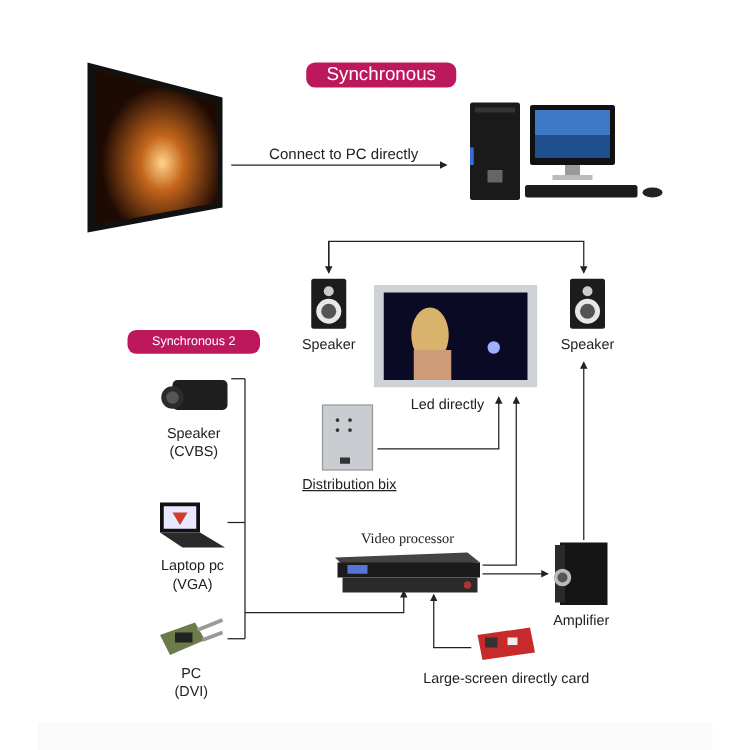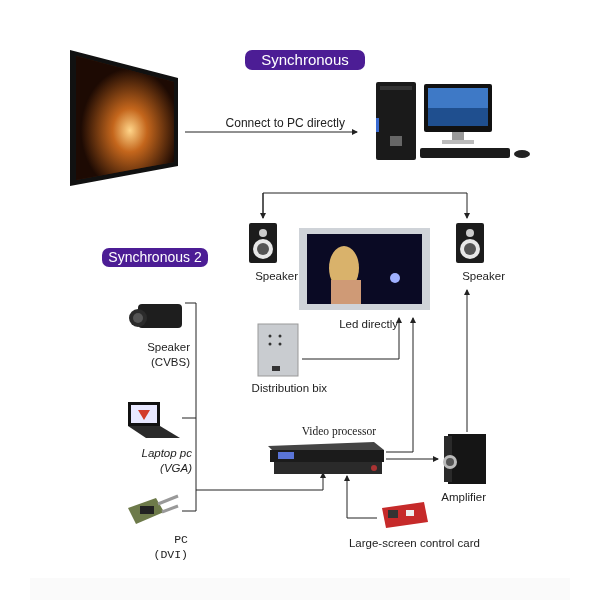--- a/index.html
+++ b/index.html
@@ -4,24 +4,24 @@
 <style>
   html, body { margin: 0; padding: 0; }
   body {
     width: 600px; height: 600px; position: relative; overflow: hidden;
     background: #ffffff;
     font-family: "Liberation Sans", sans-serif;
     color: #222;
   }
   .abs { position: absolute; }
   .badge {
-    background: #4c1d95; color: #fff; border-radius: 7px;
+    background: #be185d; color: #fff; border-radius: 7px;
     font-size: 15px; text-align: center; line-height: 20px; height: 20px;
   }
-  .lbl { font-size: 11.5px; color: #222; text-align: right; line-height: 15px; }
+  .lbl { font-size: 11.5px; color: #222; text-align: center; line-height: 15px; }
   svg.lines { position: absolute; left: 0; top: 0; }
   .bottom-band { position: absolute; left: 30px; top: 578px; width: 540px; height: 22px; background: #fafafa; }
 </style>
 </head>
 <body>
 
 <div class="abs" style="left:68px;top:48px;width:112px;height:140px;">
   <svg width="112" height="140" viewBox="0 0 112 140">
     <polygon points="2,2 110,30 110,118 2,138" fill="#111"></polygon>
     <polygon points="8,8 106,34 106,114 8,132" fill="#3a1a08"></polygon>
@@ -121,23 +121,23 @@
 <div class="abs" style="left:256px;top:322px;width:44px;height:56px;">
   <svg width="44" height="56" viewBox="0 0 44 56">
       <rect x="2" y="2" width="40" height="52" fill="#c9ccd0" stroke="#999"></rect>
       <circle cx="14" cy="14" r="1.5" fill="#333"></circle>
       <circle cx="24" cy="14" r="1.5" fill="#333"></circle>
       <circle cx="14" cy="22" r="1.5" fill="#333"></circle>
       <circle cx="24" cy="22" r="1.5" fill="#333"></circle>
       <rect x="16" y="44" width="8" height="5" fill="#333"></rect>
     </svg>
 </div>
-<div class="abs lbl" style="left:232px;top:381px;width:95px;">Distribution bix</div>
-
-<div class="abs badge" style="left:102px;top:248px;width:106px;font-size:14px;height:19px;line-height:19px;">Synchronous 2</div>
+<div class="abs lbl" style="left:232px;top:381px;width:95px;text-decoration:underline;">Distribution bix</div>
+
+<div class="abs badge" style="left:102px;top:264px;width:106px;font-size:10px;height:19px;line-height:19px;">Synchronous 2</div>
 
 <div class="abs" style="left:128px;top:300px;width:56px;height:34px;">
   <svg width="56" height="34" viewBox="0 0 56 34">
       <rect x="10" y="4" width="44" height="24" rx="4" fill="#1e1e1e"></rect>
       <circle cx="10" cy="18" r="9" fill="#2b2b2b"></circle>
       <circle cx="10" cy="18" r="5" fill="#555"></circle>
     </svg>
 </div>
 <div class="abs lbl" style="left:120px;top:340px;width:70px;">
   <div>Speaker</div>
@@ -145,34 +145,34 @@
 </div>
 
 <div class="abs" style="left:126px;top:400px;width:56px;height:42px;">
   <svg width="56" height="42" viewBox="0 0 56 42">
       <polygon points="2,2 34,2 34,26 2,26" fill="#111"></polygon>
       <rect x="5" y="5" width="26" height="18" fill="#e8e8ff"></rect>
       <path d="M12,10 L18,20 L24,10 Z" fill="#d23a2a"></path>
       <polygon points="2,26 34,26 54,38 20,38" fill="#2a2a2a"></polygon>
     </svg>
 </div>
-<div class="abs lbl" style="left:116px;top:446px;width:76px;font-style:italic;">
+<div class="abs lbl" style="left:116px;top:446px;width:76px;">
   <div>Laptop pc</div>
   <div>(VGA)</div>
 </div>
 
 <div class="abs" style="left:126px;top:494px;width:54px;height:34px;">
   <svg width="54" height="34" viewBox="0 0 54 34">
       <polygon points="2,14 30,4 38,18 10,30" fill="#6d7a4a"></polygon>
       <rect x="14" y="12" width="14" height="8" fill="#222"></rect>
       <line x1="32" y1="10" x2="52" y2="2" stroke="#999" stroke-width="3"></line>
       <line x1="36" y1="18" x2="52" y2="12" stroke="#999" stroke-width="3"></line>
     </svg>
 </div>
-<div class="abs lbl" style="left:118px;top:532px;width:70px;font-family:Liberation Mono, monospace;">
+<div class="abs lbl" style="left:118px;top:532px;width:70px;">
   <div>PC</div>
   <div>(DVI)</div>
 </div>
 
 <div class="abs lbl" style="left:276px;top:424px;width:100px;font-family:Liberation Serif, serif;">Video processor</div>
 <div class="abs" style="left:264px;top:438px;width:124px;height:40px;">
   <svg width="124" height="40" viewBox="0 0 124 40">
       <polygon points="4,8 110,4 120,12 14,18" fill="#444"></polygon>
       <rect x="6" y="12" width="114" height="12" fill="#1b1b1b"></rect>
       <rect x="14" y="14" width="16" height="7" fill="#5a74d6"></rect>
@@ -182,24 +182,24 @@
 </div>
 
 <div class="abs" style="left:442px;top:432px;width:46px;height:54px;">
   <svg width="46" height="54" viewBox="0 0 46 54">
       <rect x="6" y="2" width="38" height="50" fill="#151515"></rect>
       <rect x="2" y="4" width="8" height="46" fill="#2a2a2a"></rect>
       <circle cx="8" cy="30" r="7" fill="#bbb"></circle>
       <circle cx="8" cy="30" r="4" fill="#555"></circle>
     </svg>
 </div>
-<div class="abs lbl" style="left:416px;top:490px;width:70px;">Amplifier</div>
+<div class="abs lbl" style="left:430px;top:490px;width:70px;">Amplifier</div>
 
 <div class="abs" style="left:378px;top:500px;width:52px;height:30px;">
   <svg width="52" height="30" viewBox="0 0 52 30">
       <polygon points="4,8 46,2 50,22 8,28" fill="#c62a2a"></polygon>
       <rect x="10" y="10" width="10" height="8" fill="#333"></rect>
       <rect x="28" y="10" width="8" height="6" fill="#eee"></rect>
     </svg>
 </div>
-<div class="abs lbl" style="left:330px;top:536px;width:150px;">Large-screen control card</div>
+<div class="abs lbl" style="left:330px;top:536px;width:150px;">Large-screen directly card</div>
 
 <div class="bottom-band"></div>
 
 </body></html>

